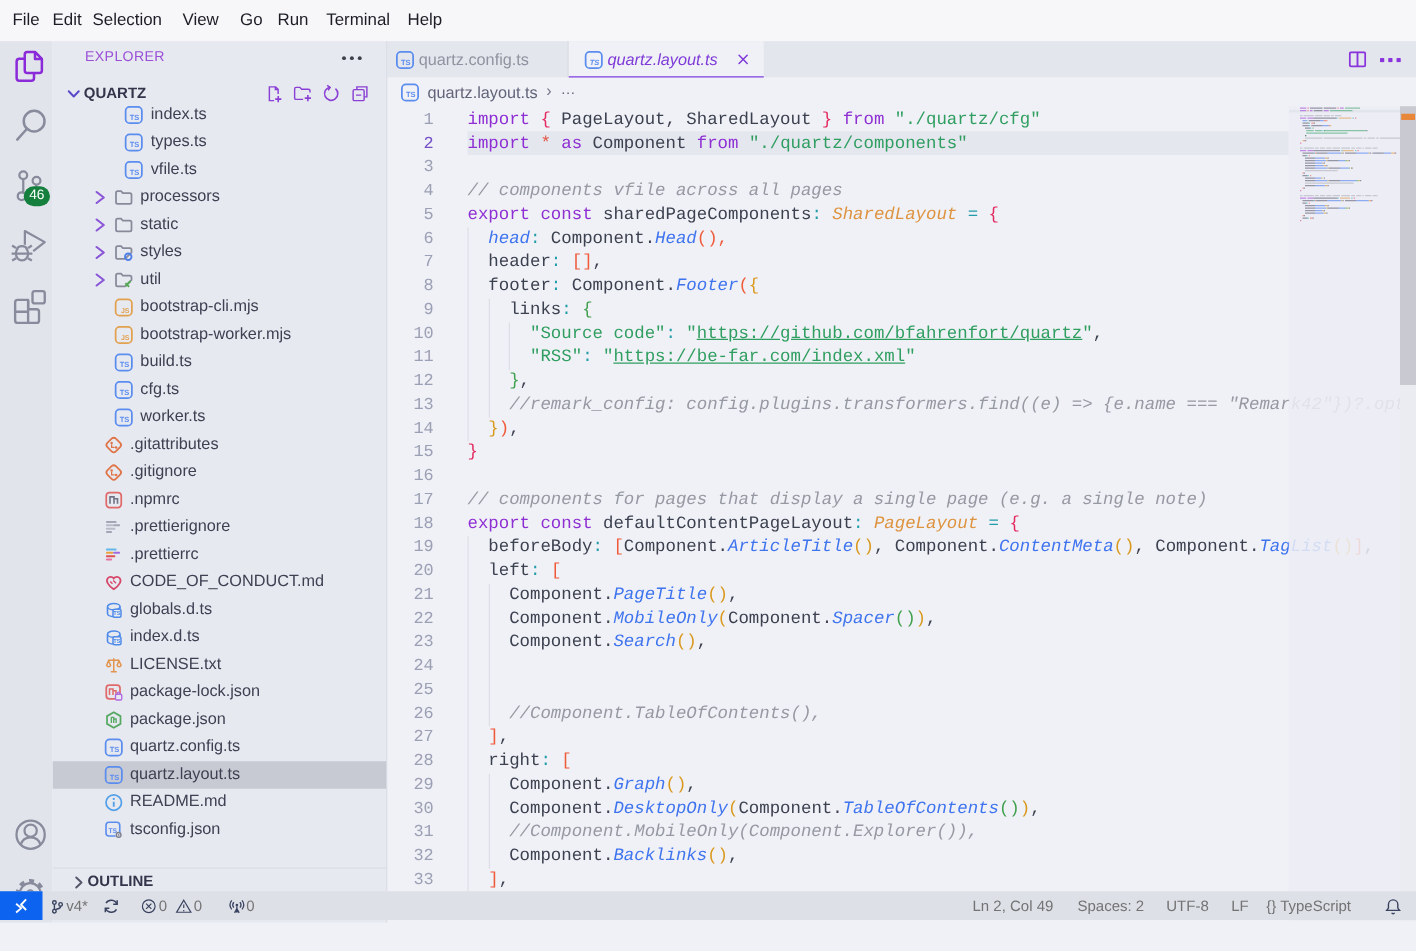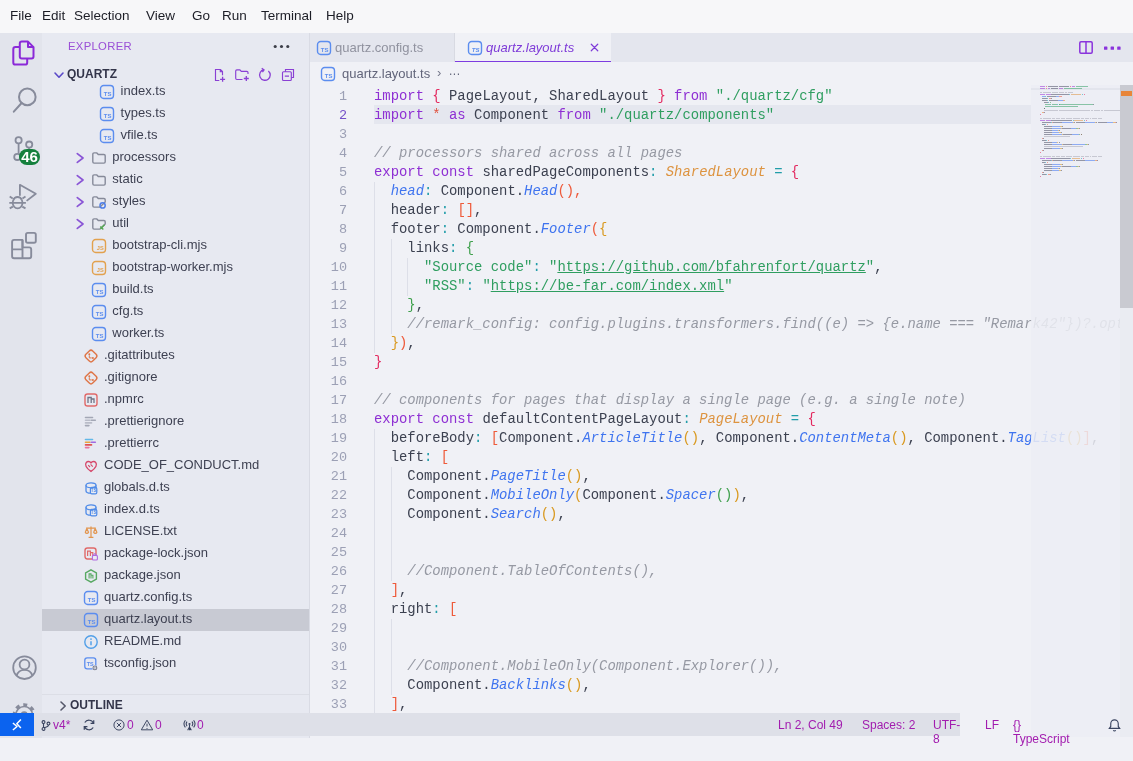--- a/index.html
+++ b/index.html
@@ -27,21 +27,21 @@
 .k{color:#8e2fd3} .id{color:#3c4150} .s{color:#2f9e60} .c{color:#9699a3;font-style:italic}
 .t{color:#dd933f;font-style:italic} .f{color:#3f74ef;font-style:italic} .o{color:#219da9}
 .d1{color:#e32a60} .d2{color:#ee5a3a} .d3{color:#d9991f} .d4{color:#3fa04d} .r{color:#e0523e}
 .u{color:#2f9e60;text-decoration:underline}
 .ig{position:absolute;width:1px;background:#dddfe8}
 #minimap{position:absolute;left:1031px;top:85px;width:89px;height:652px;background:rgba(236,238,244,0.86);overflow:hidden}
 #vscroll{position:absolute;left:1120px;top:85px;width:13px;height:652px;background:#eaecf2}
 #vslider{position:absolute;left:0;top:0;width:13px;height:223px;background:#c9cad1}
 #odash{position:absolute;left:1121px;top:91px;width:11px;height:5px;background:#e8863a}
 #hscroll{position:absolute;left:375px;top:724px;width:440px;height:9px;background:#c3c4cc;border-radius:5px}
-#statusbar{position:absolute;left:0;top:713px;width:960px;height:23px;background:#dee0e8;color:#a21caf;font-size:12px}
+#statusbar{position:absolute;left:0;top:713px;width:1133px;height:23px;background:#dee0e8;color:#737373;font-size:12px}
 #remote{position:absolute;left:0;top:0;width:34px;height:23px;background:#0b63ef}
 .sb{position:absolute;top:5px}
 </style></head>
 <body>
 <div id="menubar">
     <span style="position:absolute;left:10px;top:8px">File</span>
     <span style="position:absolute;left:42px;top:8px">Edit</span>
     <span style="position:absolute;left:74px;top:8px">Selection</span>
     <span style="position:absolute;left:146px;top:8px">View</span>
     <span style="position:absolute;left:192px;top:8px">Go</span>
@@ -79,21 +79,21 @@
         <path d="M12.7 18.4 l-3-2 M12.7 22.8 h-3.4 M12.9 26.6 l-3.2 1.8 M22.5 18.4 l3-2 M22.5 22.8 h3.4 M22.3 26.6 l3.2 1.8"></path>
       </g>
     </svg>
 <svg style="position:absolute;left:0;top:195px;width:44px;height:34px" viewBox="0 0 44 34">
       <g fill="none" stroke="#878b9b" stroke-width="1.9" stroke-linejoin="round">
         <path d="M22.5 11.9 H14.1 Q12.1 11.9 12.1 13.9 V28.3 Q12.1 30.3 14.1 30.3 H29.2 Q31.2 30.3 31.2 28.3 V21.4 Q31.2 19.4 29.2 19.4 H22.5 Z"></path>
         <path d="M12.1 21.4 H22.5 V30.3 M22.5 21.4 V11.9"></path>
         <rect x="26" y="4.9" width="9.8" height="9.8" rx="1.8" fill="#e2e4ec"></rect>
       </g>
     </svg>
-<div style="position:absolute;left:19px;top:116px;width:21px;height:15.5px;border-radius:8px;background:#15803d;color:#fff;font-size:15px;font-weight:bold;text-align:center;line-height:15.5px">46</div>
+<div style="position:absolute;left:19px;top:116px;width:21px;height:15.5px;border-radius:8px;background:#15803d;color:#fff;font-size:11px;font-weight:normal;text-align:center;line-height:15.5px">46</div>
 <svg style="position:absolute;left:0;top:622px;width:44px;height:26px" viewBox="0 0 44 26">
       <g fill="none" stroke="#878b9b" stroke-width="1.8">
         <circle cx="24.5" cy="12.7" r="11.3"></circle>
         <circle cx="24.5" cy="9.5" r="4.9"></circle>
         <path d="M16.6 20.8 C17.8 16.6 20.5 14.9 24.5 14.9 C28.5 14.9 31.2 16.6 32.4 20.8"></path>
       </g>
     </svg>
 <svg style="position:absolute;left:0;top:669px;width:44px;height:26px" viewBox="0 0 44 26">
       <g fill="none" stroke="#878b9b">
         <circle cx="24.2" cy="12.8" r="9.9" stroke-width="3.4" stroke-dasharray="3.9 3.87" stroke-dashoffset="1.2"></circle>
@@ -490,21 +490,21 @@
     <span style="position:absolute;left:32px;top:4px">quartz.layout.ts</span>
     <span style="position:absolute;left:127px;top:3px;color:#73768a">›</span>
     <span style="position:absolute;left:139px;top:2px;font-size:12px;letter-spacing:0.5px">...</span>
   </div>
 <div id="codearea">
   <div id="curline"></div>
   <div style="position:absolute;left:0;top:0.7px;width:823px">
 <div class="cl"><span class="ln">1</span><span class="ct"><span class="k">import</span><span class="id"> </span><span class="d1">{</span><span class="id"> PageLayout, SharedLayout </span><span class="d1">}</span><span class="k"> from</span><span class="s"> "./quartz/cfg"</span></span></div>
 <div class="cl"><span class="ln act">2</span><span class="ct"><span class="k">import</span><span class="id"> </span><span class="r">*</span><span class="k"> as</span><span class="id"> Component</span><span class="k"> from</span><span class="s"> "./quartz/components"</span></span></div>
 <div class="cl"><span class="ln">3</span><span class="ct"></span></div>
-<div class="cl"><span class="ln">4</span><span class="ct"><span class="c">// processors shared across all pages</span></span></div>
+<div class="cl"><span class="ln">4</span><span class="ct"><span class="c">// components vfile across all pages</span></span></div>
 <div class="cl"><span class="ln">5</span><span class="ct"><span class="k">export</span><span class="id"> </span><span class="k">const</span><span class="id"> sharedPageComponents</span><span class="o">:</span><span class="t"> SharedLayout</span><span class="o"> =</span><span class="id"> </span><span class="d1">{</span></span></div>
 <div class="cl"><span class="ln">6</span><span class="ct"><span class="id">  </span><span class="f">head</span><span class="o">:</span><span class="id"> Component.</span><span class="f">Head</span><span class="d2">()</span><span class="d2">,</span></span></div>
 <div class="cl"><span class="ln">7</span><span class="ct"><span class="id">  header</span><span class="o">:</span><span class="id"> </span><span class="d2">[]</span><span class="id">,</span></span></div>
 <div class="cl"><span class="ln">8</span><span class="ct"><span class="id">  footer</span><span class="o">:</span><span class="id"> Component.</span><span class="f">Footer</span><span class="d2">(</span><span class="d3">{</span></span></div>
 <div class="cl"><span class="ln">9</span><span class="ct"><span class="id">    links</span><span class="o">:</span><span class="id"> </span><span class="d4">{</span></span></div>
 <div class="cl"><span class="ln">10</span><span class="ct"><span class="id">      </span><span class="s">"Source code"</span><span class="o">:</span><span class="s"> "</span><span class="u">https://github.com/bfahrenfort/quartz</span><span class="s">"</span><span class="id">,</span></span></div>
 <div class="cl"><span class="ln">11</span><span class="ct"><span class="id">      </span><span class="s">"RSS"</span><span class="o">:</span><span class="s"> "</span><span class="u">https://be-far.com/index.xml</span><span class="s">"</span></span></div>
 <div class="cl"><span class="ln">12</span><span class="ct"><span class="id">    </span><span class="d4">}</span><span class="id">,</span></span></div>
 <div class="cl"><span class="ln">13</span><span class="ct"><span class="id">    </span><span class="c">//remark_config: config.plugins.transformers.find((e) =&gt; {e.name === "Remark42"})?.options.remark</span></span></div>
 <div class="cl"><span class="ln">14</span><span class="ct"><span class="id">  </span><span class="d3">}</span><span class="d2">)</span><span class="id">,</span></span></div>
@@ -515,22 +515,22 @@
 <div class="cl"><span class="ln">19</span><span class="ct"><span class="id">  beforeBody</span><span class="o">:</span><span class="id"> </span><span class="d2">[</span><span class="id">Component.</span><span class="f">ArticleTitle</span><span class="d3">()</span><span class="id">, Component.</span><span class="f">ContentMeta</span><span class="d3">()</span><span class="id">, Component.</span><span class="f">TagList</span><span class="d3">()</span><span class="d2">]</span><span class="id">,</span></span></div>
 <div class="cl"><span class="ln">20</span><span class="ct"><span class="id">  left</span><span class="o">:</span><span class="id"> </span><span class="d2">[</span></span></div>
 <div class="cl"><span class="ln">21</span><span class="ct"><span class="id">    Component.</span><span class="f">PageTitle</span><span class="d3">()</span><span class="id">,</span></span></div>
 <div class="cl"><span class="ln">22</span><span class="ct"><span class="id">    Component.</span><span class="f">MobileOnly</span><span class="d3">(</span><span class="id">Component.</span><span class="f">Spacer</span><span class="d4">()</span><span class="d3">)</span><span class="id">,</span></span></div>
 <div class="cl"><span class="ln">23</span><span class="ct"><span class="id">    Component.</span><span class="f">Search</span><span class="d3">()</span><span class="id">,</span></span></div>
 <div class="cl"><span class="ln">24</span></div>
 <div class="cl"><span class="ln">25</span></div>
 <div class="cl"><span class="ln">26</span><span class="ct"><span class="id">    </span><span class="c">//Component.TableOfContents(),</span></span></div>
 <div class="cl"><span class="ln">27</span><span class="ct"><span class="id">  </span><span class="d2">]</span><span class="id">,</span></span></div>
 <div class="cl"><span class="ln">28</span><span class="ct"><span class="id">  right</span><span class="o">:</span><span class="id"> </span><span class="d2">[</span></span></div>
-<div class="cl"><span class="ln">29</span></div>
-<div class="cl"><span class="ln">30</span></div>
+<div class="cl"><span class="ln">29</span><span class="ct"><span class="id">    Component.</span><span class="f">Graph</span><span class="d3">()</span><span class="id">,</span></span></div>
+<div class="cl"><span class="ln">30</span><span class="ct"><span class="id">    Component.</span><span class="f">DesktopOnly</span><span class="d3">(</span><span class="id">Component.</span><span class="f">TableOfContents</span><span class="d4">()</span><span class="d3">)</span><span class="id">,</span></span></div>
 <div class="cl"><span class="ln">31</span><span class="ct"><span class="id">    </span><span class="c">//Component.MobileOnly(Component.Explorer()),</span></span></div>
 <div class="cl"><span class="ln">32</span><span class="ct"><span class="id">    Component.</span><span class="f">Backlinks</span><span class="d3">()</span><span class="id">,</span></span></div>
 <div class="cl"><span class="ln">33</span><span class="ct"><span class="id">  </span><span class="d2">]</span><span class="id">,</span></span></div>
 <div class="cl"><span class="ln">34</span><span class="ct"><span class="d1">}</span></span></div>
   </div>
   <div class="ig" style="left:64.0px;top:95.7px;height:171px"></div>
 <div class="ig" style="left:80.7px;top:152.7px;height:95px"></div>
 <div class="ig" style="left:97.4px;top:171.7px;height:38px"></div>
 <div class="ig" style="left:64.0px;top:342.7px;height:285px"></div>
 <div class="ig" style="left:80.7px;top:380.7px;height:114px"></div>

